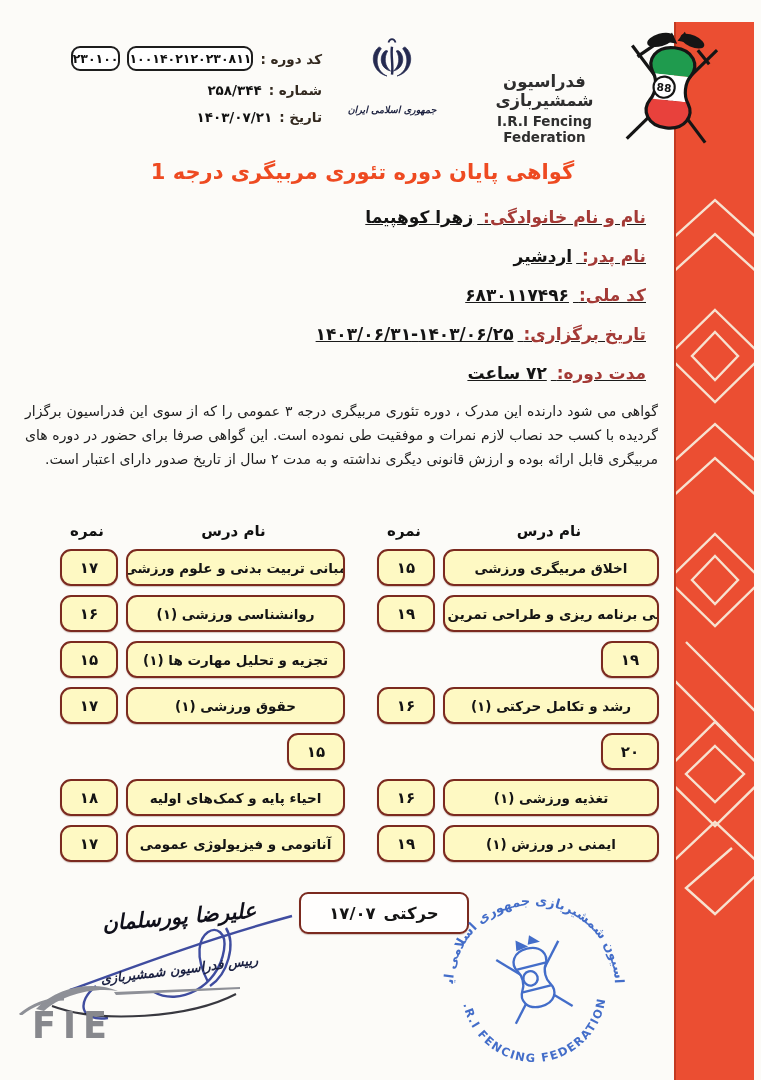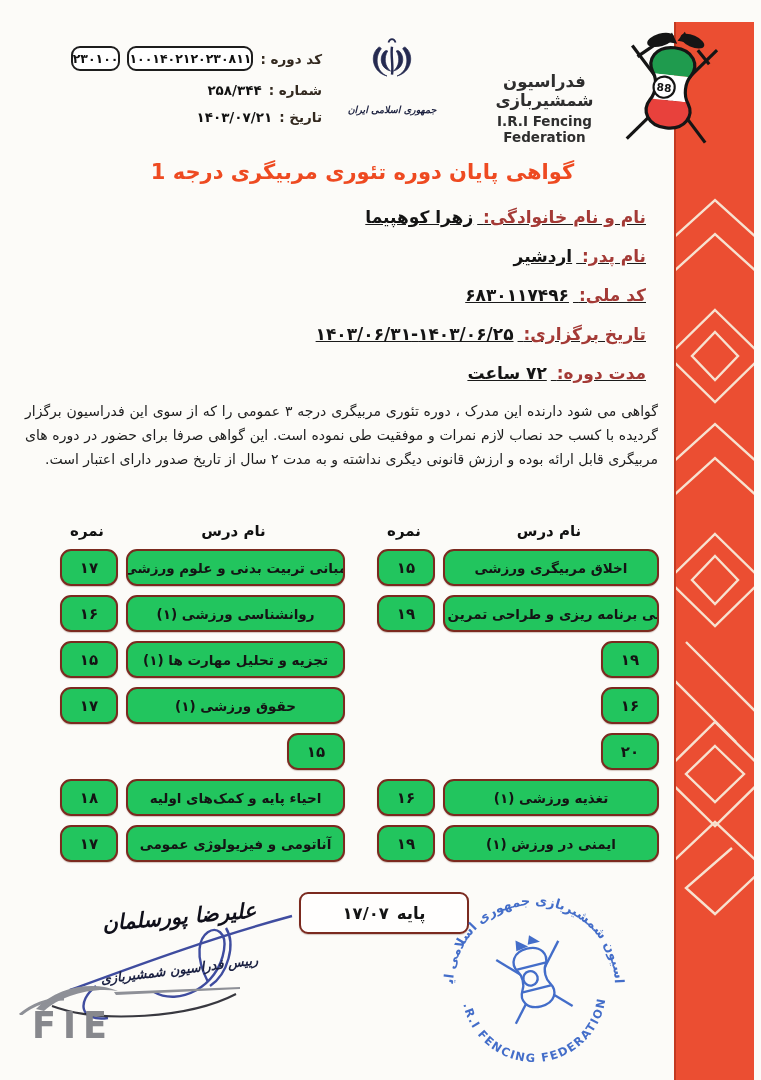--- a/index.html
+++ b/index.html
@@ -38,21 +38,21 @@
   .body-text{position:absolute;top:399px;left:25px;width:633px;direction:rtl;
     text-align:justify;font-size:14px;font-weight:normal;line-height:24px;color:#1c1c1c;}
   
   .pair{position:absolute;top:522px;direction:rtl;}
   .pair.col1{left:377px;width:282px;}
   .pair.col2{left:60px;width:285px;}
   .pair-head{display:flex;gap:8px;margin-bottom:9px;font-size:15px;font-weight:bold;color:#111;}
   .pair-head .h-name{flex:1;text-align:center;}
   .pair-head .h-score{width:54px;text-align:center;}
   .t-row{display:flex;gap:8px;margin-bottom:9px;}
-  .cell{border:2.5px solid #7b2a1f;border-radius:11px;background:#22c55e;
+  .cell{border:2.5px solid #7b2a1f;border-radius:11px;background:#fef9c3;
     height:33px;display:flex;align-items:center;justify-content:center;
     font-size:13.5px;font-weight:bold;color:#141414;box-shadow:0 1px 1px rgba(90,30,20,.25);}
   .cell.name{flex:1;padding:0 6px;white-space:nowrap;overflow:hidden;}
   .cell.score{width:54px;font-size:15px;}
   
   .gpa{position:absolute;top:892px;left:299px;width:166px;height:38px;
     border:2.5px solid #7b2a1f;border-radius:9px;background:#fffefd;direction:rtl;
     display:flex;align-items:center;justify-content:center;gap:8px;
     font-size:16.5px;font-weight:bold;color:#141414;box-shadow:0 1px 1px rgba(90,30,20,.25);}
   
@@ -195,20 +195,21 @@
       <div class="cell score">۱۵</div>
     </div>
     <div class="t-row">
       <div class="cell name">مبانی برنامه ریزی و طراحی تمرین (۱)</div>
       <div class="cell score">۱۹</div>
     </div>
     <div class="t-row">
       <div class="cell score">۱۹</div>
     </div>
     <div class="t-row">
+      <div class="cell name">رشد و تکامل حرکتی (۱)</div>
       <div class="cell score">۱۶</div>
     </div>
     <div class="t-row">
       <div class="cell score">۲۰</div>
     </div>
     <div class="t-row">
       <div class="cell name">تغذیه ورزشی (۱)</div>
       <div class="cell score">۱۶</div>
     </div>
     <div class="t-row">
@@ -245,21 +246,21 @@
       <div class="cell name">احیاء پایه و کمک‌های اولیه</div>
       <div class="cell score">۱۸</div>
     </div>
     <div class="t-row">
       <div class="cell name">آناتومی و فیزیولوژی عمومی</div>
       <div class="cell score">۱۷</div>
     </div>
   </div>
 
   <div class="gpa">
-    <span>پایه</span>
+    <span>حرکتی</span>
     <span>۱۷/۰۷</span>
   </div>
 
   <div class="sig-wrap">
     <svg class="sig-strokes" width="280" height="140" viewBox="0 0 280 140">
       <g fill="none" stroke="#2b3a96" stroke-width="2.4" opacity="0.9">
         <path d="M30 100 C 90 78 170 48 252 26"></path>
         <path d="M168 92 C 140 38 190 24 184 60 C 178 98 138 116 114 102"></path>
         <path d="M186 38 C 196 54 188 84 170 96"></path>
         <path d="M56 96 C 36 112 40 132 68 128"></path>

